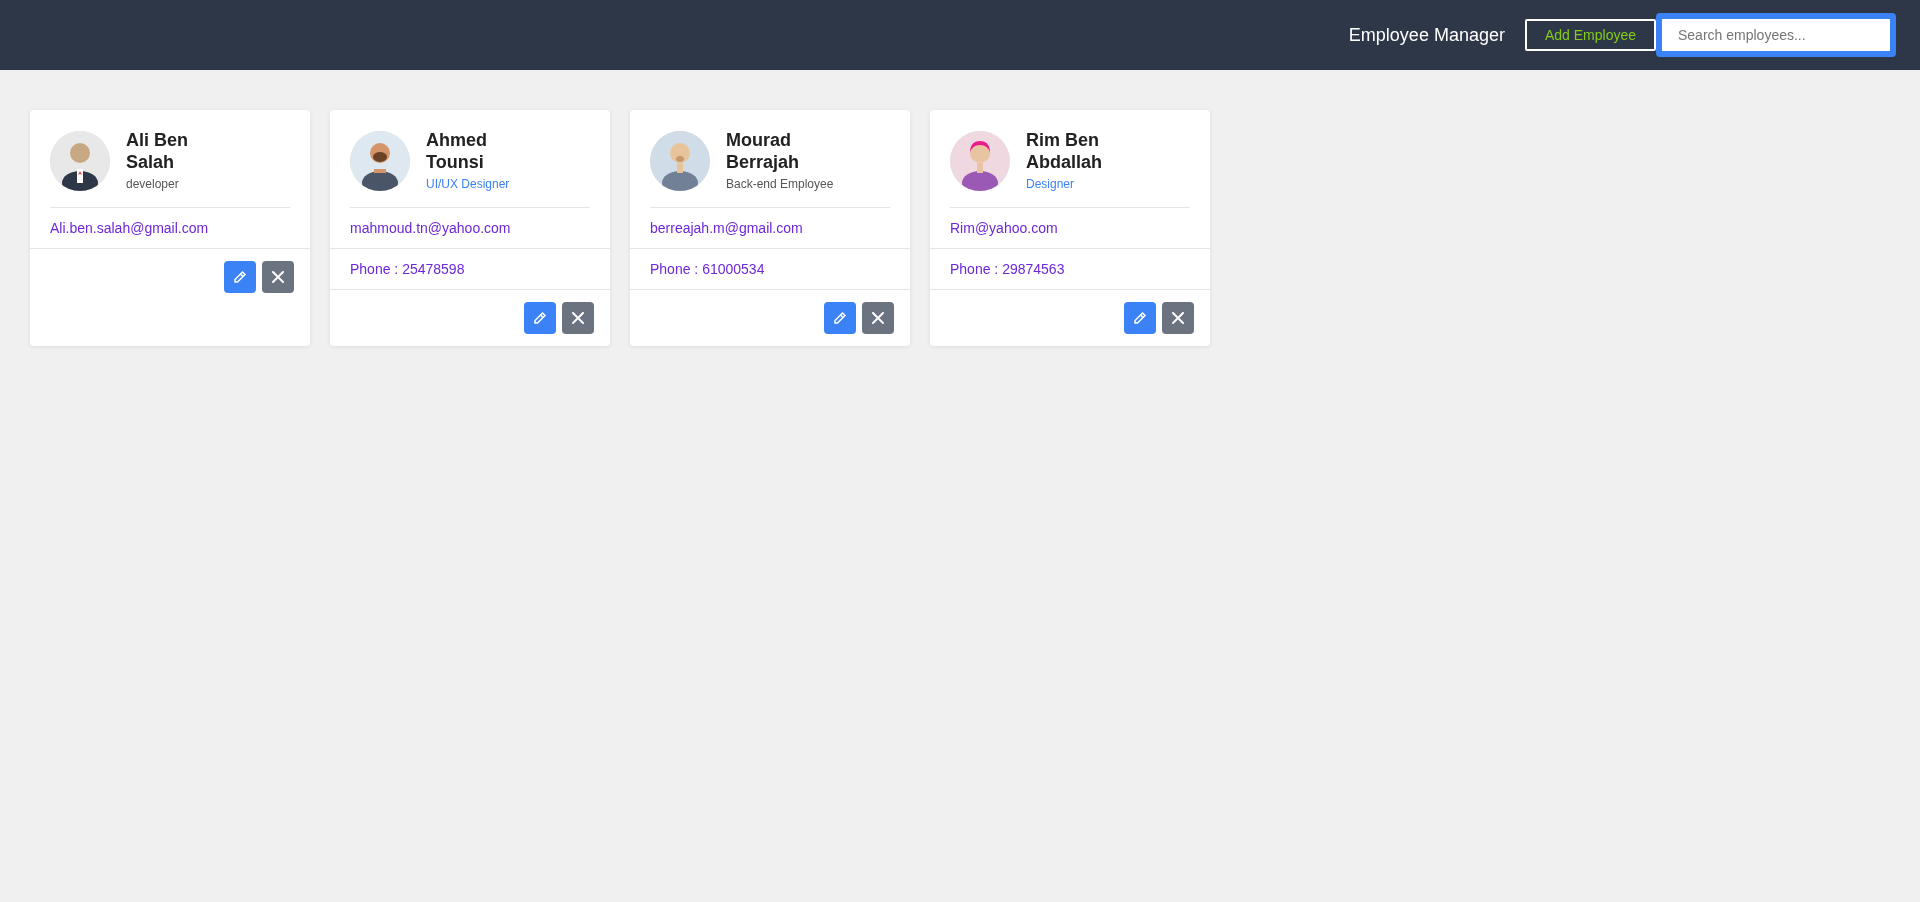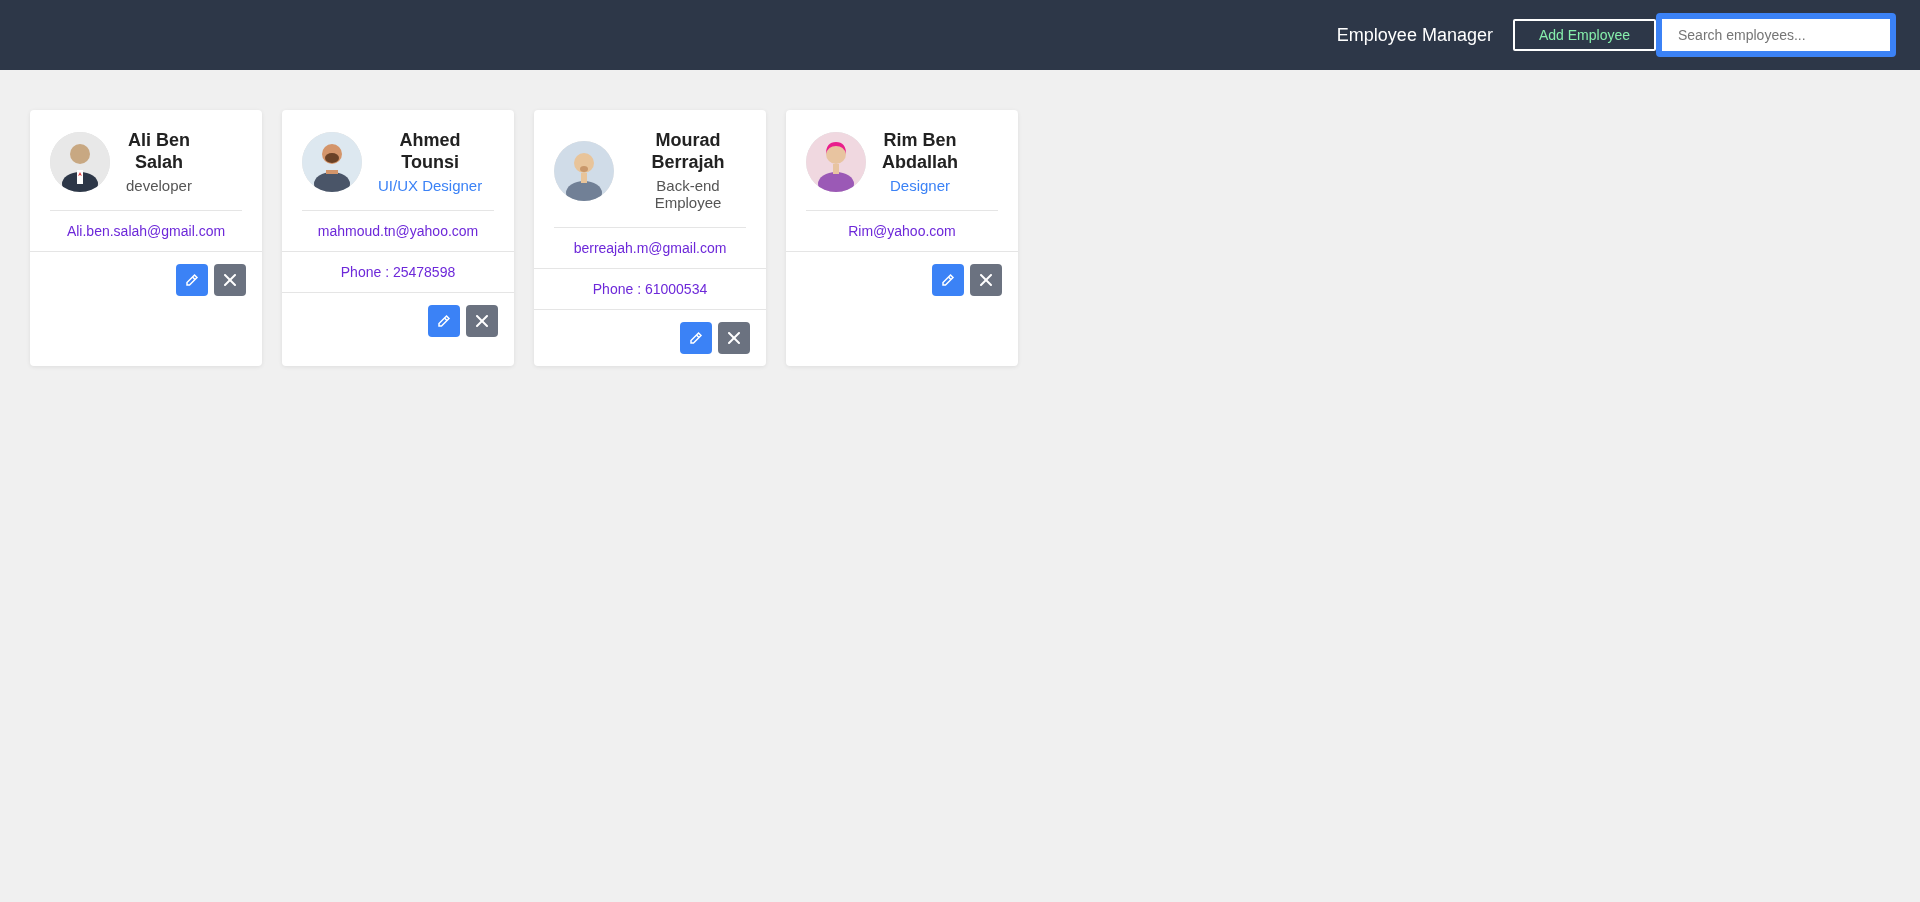--- a/index.html
+++ b/index.html
@@ -24,22 +24,22 @@
       gap: 20px;
     }
     .header-title {
       color: #fff;
       font-size: 18px;
       font-weight: 500;
     }
     .add-employee-btn {
       background: transparent;
       border: 2px solid #fff;
-      color: #86efac;
-      padding: 6px 24px;
+      color: #84cc16;
+      padding: 6px 18px;
       font-size: 14px;
       cursor: pointer;
       border-radius: 2px;
     }
     .search-input {
       background: #fff;
       border: 6px solid #3b82f6;
       border-radius: 4px;
       padding: 8px 16px;
       font-size: 14px;
@@ -54,24 +54,23 @@
     .cards-grid {
       display: flex;
       gap: 20px;
       flex-wrap: wrap;
     }
 
     
     .card {
       background: #fff;
       border-radius: 4px;
-      width: 232px;
+      width: 280px;
       box-shadow: 0 1px 4px rgba(0,0,0,0.08);
       overflow: hidden;
-      text-align: center;
     }
     .card-header {
       display: flex;
       align-items: center;
       gap: 16px;
       padding: 20px 20px 16px 20px;
     }
     .avatar {
       width: 60px;
       height: 60px;
@@ -87,21 +86,21 @@
       width: 60px;
       height: 60px;
     }
     .card-name {
       font-size: 18px;
       font-weight: 700;
       color: #222;
       line-height: 1.2;
     }
     .card-role {
-      font-size: 15px;
+      font-size: 12px;
       color: #555;
       margin-top: 4px;
     }
     .card-role.blue {
       color: #3b82f6;
     }
     .card-divider {
       height: 1px;
       background: #e5e5e5;
       margin: 0 20px;
@@ -271,20 +270,21 @@
       <rect x="27" y="32" width="6" height="10" fill="#e8c4a0"></rect>
     </svg>
       </div>
       <div>
         <div class="card-name">Rim Ben<br>Abdallah</div>
         <div class="card-role blue">Designer</div>
       </div>
     </div>
     <div class="card-divider"></div>
     <div class="card-info">Rim@yahoo.com</div>
+    <div class="card-info">Phone : 29874563</div>
     <div class="card-actions">
       <button class="btn-edit" title="Edit">
         <svg width="14" height="14" viewBox="0 0 14 14" fill="none" xmlns="http://www.w3.org/2000/svg">
           <path d="M9.5 2L12 4.5L4.5 12H2V9.5L9.5 2Z" stroke="white" stroke-width="1.5" fill="none"></path>
           <line x1="7.5" y1="4" x2="10" y2="6.5" stroke="white" stroke-width="1.5"></line>
         </svg>
       </button>
       <button class="btn-delete" title="Delete">
         <svg width="12" height="12" viewBox="0 0 12 12" fill="none" xmlns="http://www.w3.org/2000/svg">
           <line x1="1" y1="1" x2="11" y2="11" stroke="white" stroke-width="2" stroke-linecap="round"></line>

